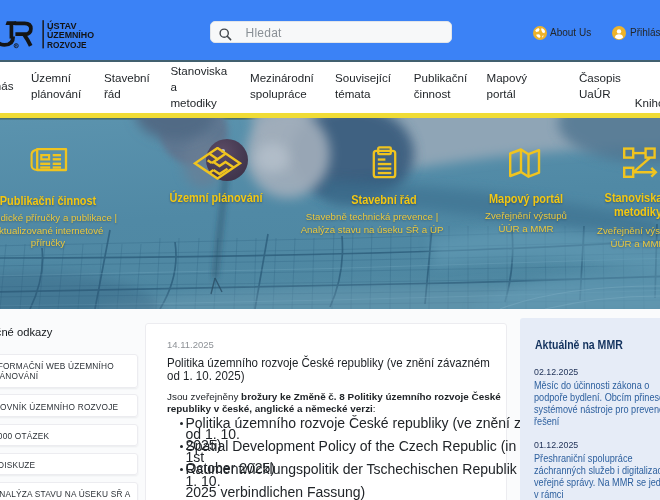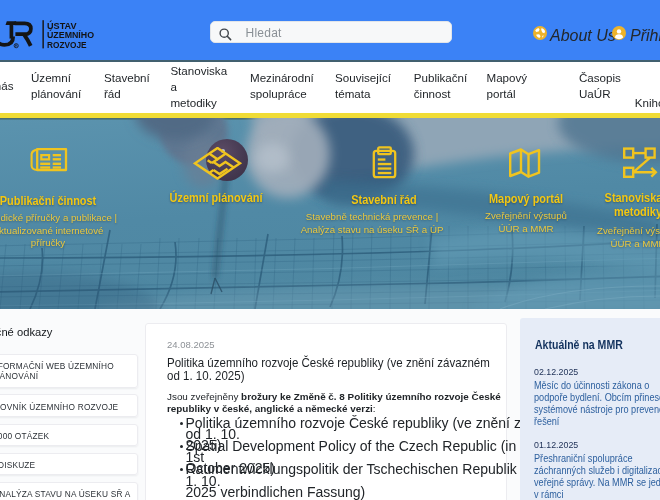--- a/index.html
+++ b/index.html
@@ -6,21 +6,21 @@
 * { margin:0; padding:0; box-sizing:border-box; }
 html,body { width:660px; height:500px; overflow:hidden; }
 body { font-family:"Liberation Sans", sans-serif; background:#fff; }
 #page { position:relative; width:660px; height:500px; overflow:hidden; }
 .abs { position:absolute; }
 
 
 #header { position:absolute; left:0; top:0; width:660px; height:61px; background:#3b82f6; }
 #search { position:absolute; left:210px; top:20.7px; width:241.6px; height:22.2px; background:#f7f8f9; border:1px solid #e2e5e9; border-radius:5px; }
 #searchTxt { position:absolute; left:34.5px; top:4px; font-size:12px; letter-spacing:0.25px; color:#8a9096; }
-.hlink { position:absolute; top:27px; font-size:16px; color:#23272b;font-style:italic; }
+.hlink { position:absolute; top:27px; font-size:10px; color:#23272b; }
 .hicon { position:absolute; top:26px; width:14px; height:14px; }
 
 
 #nav { position:absolute; left:0; top:62px; width:660px; height:51.4px; background:#fff; }
 #navline { position:absolute; left:0; top:60.2px; width:660px; height:1.7px; background:#41606f; }
 .nv { position:absolute; font-size:11.6px; color:#1d2125; line-height:16px; white-space:pre-line; }
 
 
 #yellowbar { position:absolute; left:0; top:113.4px; width:660px; height:4.6px; background:#f0dc35; }
 #hero { position:absolute; left:0; top:118px; width:660px; height:191px; background:#4f89a5; overflow:hidden; }
@@ -252,21 +252,21 @@
 
   <div id="bottom"></div>
   <div id="sideHead">Užitečné odkazy</div>
   <div class="scard" style="top:354.3px; height:33.4px; padding-top:6.8px;">INFORMAČNÍ WEB ÚZEMNÍHO<br>PLÁNOVÁNÍ</div>
   <div class="scard" style="top:394.4px; height:22.2px; padding-left:23.5px;">SLOVNÍK ÚZEMNÍHO ROZVOJE</div>
   <div class="scard" style="top:423.6px; height:22.2px; padding-left:27px;">1000 OTÁZEK</div>
   <div class="scard" style="top:452.8px; height:22.2px; padding-left:32px;">DISKUZE</div>
   <div class="scard" style="top:482px; height:22.2px; padding-left:27.5px;">ANALÝZA STAVU NA ÚSEKU SŘ A<br>ÚP</div>
 
   <div id="newsCard">
-    <div id="newsDate">24.08.2025</div>
+    <div id="newsDate">14.11.2025</div>
     <div id="newsTitle">Politika územního rozvoje České republiky (ve znění závazném<br>od 1. 10. 2025)</div>
     <div id="newsPara">Jsou zveřejněny <b>brožury ke Změně č. 8 Politiky územního rozvoje České<br>republiky v české, anglické a německé verzi</b>:</div>
     <div class="nli" style="top:94.5px;">Politika územního rozvoje České republiky (ve znění závazném od 1. 10.<br>2025)</div>
     <div class="nli" style="top:117.9px;">Spatial Development Policy of the Czech Republic (in effect on 1st<br>October 2025)</div>
     <div class="nli" style="top:141.3px;">Raumentwicklungspolitik der Tschechischen Republik (in der ab 1. 10.<br>2025 verbindlichen Fassung)</div>
   </div>
 
   <div id="mmrBox">
     <div id="mmrHead">Aktuálně na MMR</div>
     <div class="mmrDate" style="top:49px;">02.12.2025</div>

